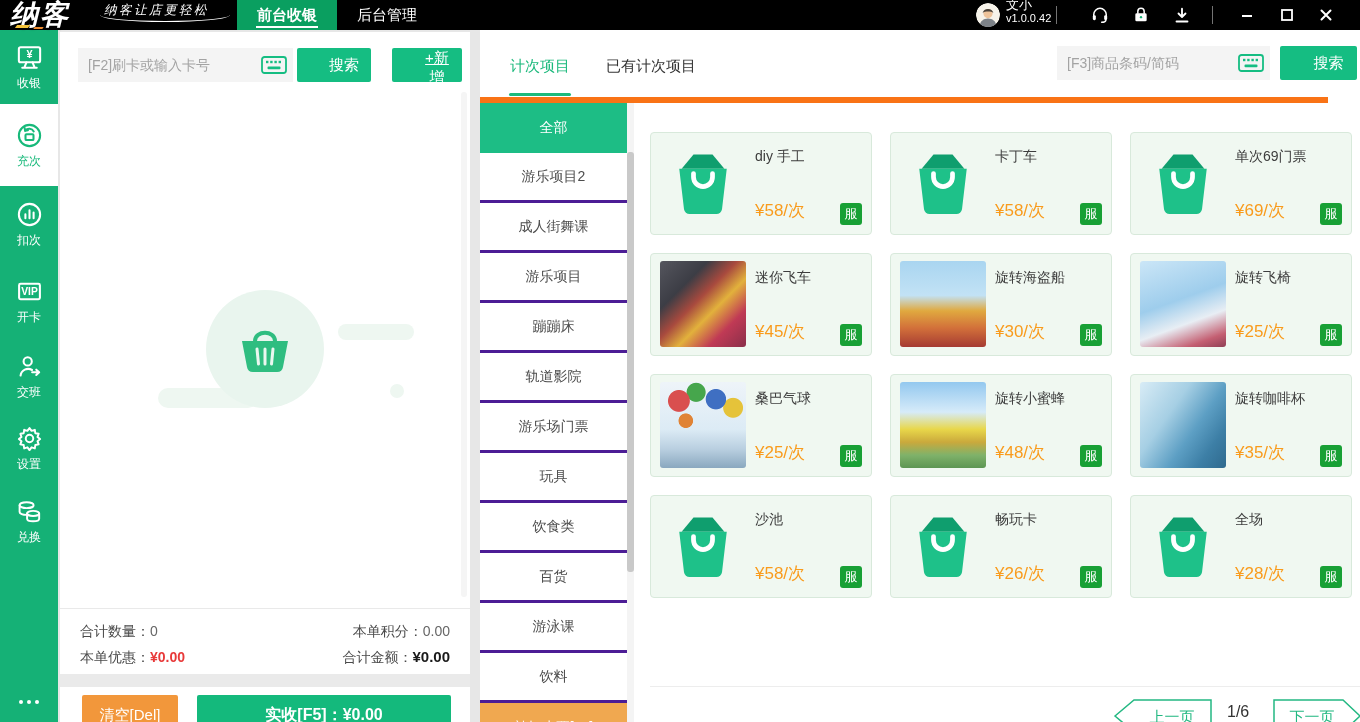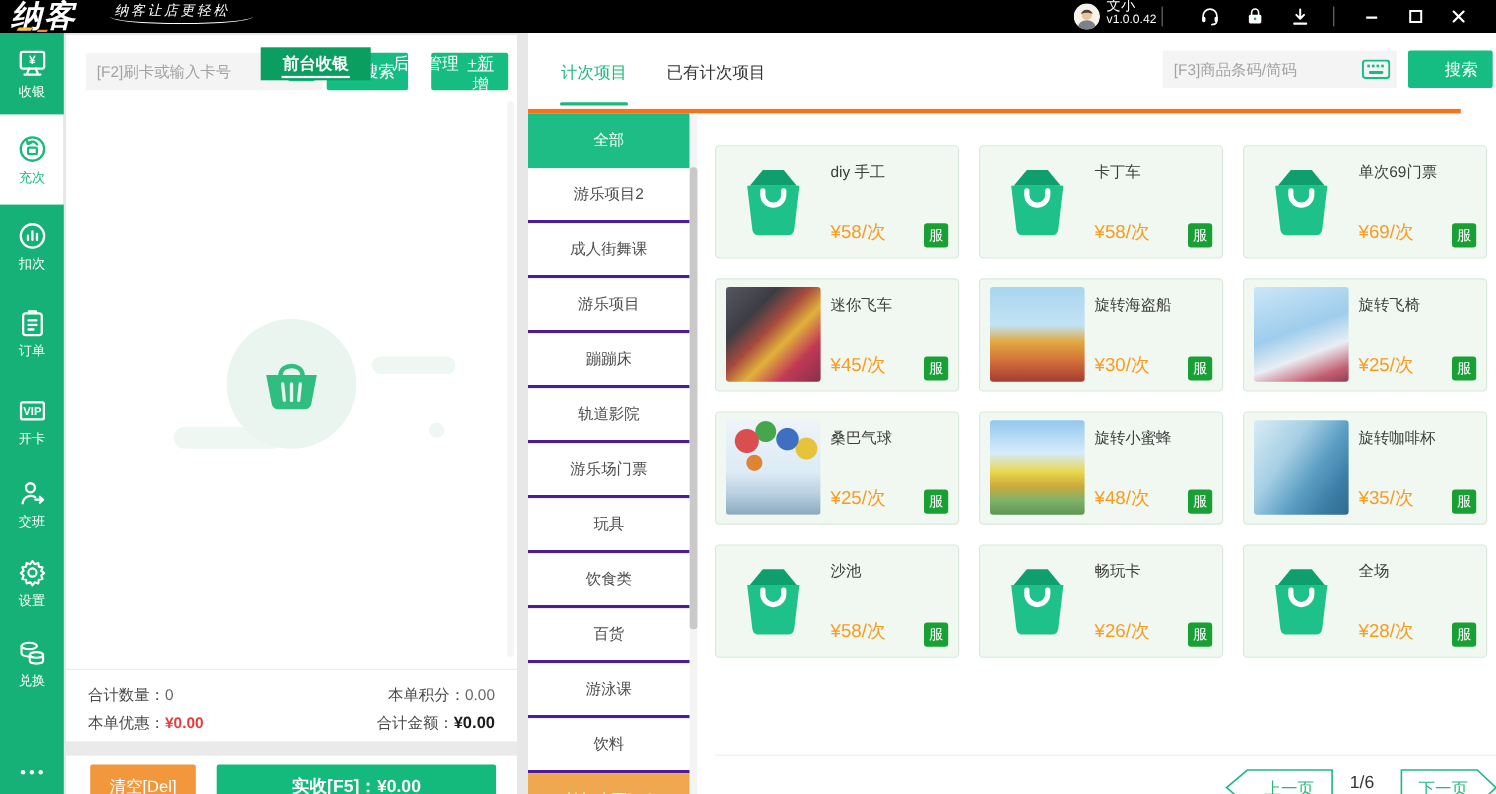--- a/index.html
+++ b/index.html
@@ -6,21 +6,21 @@
   body{font-family:"Liberation Sans","DejaVu Sans",sans-serif;}
   .app{position:relative;width:1360px;height:722px;background:#e7e7e7;overflow:hidden;}
 
   
   .topbar{position:absolute;left:0;top:0;width:1360px;height:30px;background:#000000;z-index:10;}
   .logo{position:absolute;left:10px;top:-4px;font-size:28px;font-style:italic;font-weight:bold;color:#fff;letter-spacing:2px;text-shadow:1px 2px 2px rgba(0,0,0,.18);}
   .logo-tick{position:absolute;left:16px;top:25px;width:13px;height:3px;background:#f6c43c;transform:skewX(-35deg);}
   .logo-tick2{position:absolute;left:34px;top:27px;width:9px;height:2px;background:#f08c2e;transform:skewX(-35deg);}
   .slogan{position:absolute;left:104px;top:2px;color:#fff;font-size:12.5px;font-style:italic;letter-spacing:2.5px;white-space:nowrap;}
   .slogan-line{position:absolute;left:100px;top:8px;width:130px;height:13px;border-bottom:1.5px solid #fff;border-radius:50%;}
-  .nav-tabs{position:absolute;left:237px;top:0;height:28px;display:flex;margin-top:43px;}
+  .nav-tabs{position:absolute;left:237px;top:0;height:28px;display:flex;}
   .nav-tab{width:100px;height:30px;display:flex;align-items:center;justify-content:center;color:#fff;font-size:15px;position:relative;cursor:pointer;}
   .nav-tab.active{background:#0a9f60;font-weight:bold;}
   .nav-tab.active::after{content:'';position:absolute;bottom:2px;left:50%;transform:translateX(-50%);width:62px;height:2px;background:#fff;}
   .avatar{position:absolute;left:976px;top:3px;width:24px;height:24px;border-radius:50%;overflow:hidden;cursor:pointer;}
   .user-name{position:absolute;left:1006px;top:-4px;color:#fff;font-size:13px;}
   .user-ver{position:absolute;left:1006px;top:12px;color:#fff;font-size:11px;}
   .tb-div{position:absolute;top:6px;width:1px;height:18px;background:rgba(255,255,255,.45);}
   .tb-ic{position:absolute;top:5px;width:20px;height:20px;cursor:pointer;}
   .winbtn{position:absolute;top:0;width:34px;height:30px;display:flex;align-items:center;justify-content:center;cursor:pointer;}
 
@@ -55,21 +55,21 @@
   .stat-row{display:flex;justify-content:space-between;font-size:14px;color:#4a4a4a;height:26px;line-height:20px;}
   .v{color:#666;}
   .v-red{color:#e83a3a;font-weight:bold;}
   .v-bold{color:#1a1a1a;font-weight:bold;font-size:15px;}
   .band{position:absolute;left:0;top:642px;width:410px;height:13px;background:#eaeaea;}
   .btn-clear{position:absolute;left:22px;top:663px;width:96px;height:40px;background:#f2973b;color:#fff;font-size:15px;border:none;border-radius:2px;cursor:pointer;font-family:inherit;}
   .btn-pay{position:absolute;left:137px;top:663px;width:254px;height:40px;background:#14b97c;color:#fff;font-size:16px;font-weight:bold;border:none;border-radius:2px;cursor:pointer;font-family:inherit;}
 
   
   .main{position:absolute;left:480px;top:30px;width:880px;height:692px;background:#fff;overflow:hidden;}
-  .main-header{position:absolute;left:0;top:0;width:848px;height:73px;border-bottom:4px solid #f97316;box-sizing:border-box;}
+  .main-header{position:absolute;left:0;top:0;width:848px;height:73px;border-bottom:6px solid #f97316;box-sizing:border-box;}
   .cat-tabs{position:absolute;left:30px;top:0;height:73px;display:flex;gap:36px;}
   .cat-tab{display:flex;align-items:center;font-size:15px;color:#333;position:relative;cursor:pointer;}
   .cat-tab.active{color:#1cb97c;}
   .cat-tab.active::after{content:'';position:absolute;bottom:7px;left:50%;transform:translateX(-50%);width:62px;height:3px;background:#1cb97c;border-radius:2px;}
   .barcode-wrap{position:absolute;left:577px;top:16px;width:213px;}
   .btn-search2{position:absolute;left:800px;top:16px;width:77px;height:34px;}
   .cat-col{position:absolute;left:0;top:73px;width:154px;bottom:0;}
   .cat-list{position:absolute;left:0;top:0;width:147px;}
   .cat-item{height:50px;display:flex;align-items:center;justify-content:center;font-size:14px;color:#4d4d4d;border-bottom:3px solid #4c1d95;cursor:pointer;box-sizing:border-box;background:#fff;}
   .cat-item.active{background:#1dbd85;color:#fff;border-bottom:none;}
@@ -187,28 +187,20 @@
       </svg>
       <div class="si-label">充次</div>
     </div>
     <div class="side-item h3">
       <svg viewBox="0 0 24 24" fill="none" stroke="currentColor" stroke-width="1.7" stroke-linecap="round" stroke-linejoin="round">
         <circle cx="12" cy="12" r="8.8"></circle>
         <path d="M8.6 15 v-3.2 M12 15 V8.6 M15.4 15 v-4.6"></path>
       </svg>
       <div class="si-label">扣次</div>
     </div>
-    <div class="side-item h4">
-      <svg viewBox="0 0 24 24" fill="none" stroke="currentColor" stroke-width="1.7" stroke-linecap="round" stroke-linejoin="round">
-        <rect x="5" y="4.8" width="14" height="16.4" rx="2"></rect>
-        <path d="M9.3 4.8 V3.4 h5.4 v1.4"></path>
-        <path d="M9 10.2 h6 M9 13.6 h6 M9 17 h3.8"></path>
-      </svg>
-      <div class="si-label">订单</div>
-    </div>
     <div class="side-item h5">
       <svg viewBox="0 0 24 24" fill="none" stroke="currentColor" stroke-width="1.7" stroke-linejoin="round">
         <rect x="3.4" y="5.6" width="17.2" height="12.8" rx="1.2"></rect>
         <text x="12" y="14.8" text-anchor="middle" font-size="8.5" font-weight="bold" fill="currentColor" stroke="none">VIP</text>
       </svg>
       <div class="si-label">开卡</div>
     </div>
     <div class="side-item h6">
       <svg viewBox="0 0 24 24" fill="none" stroke="currentColor" stroke-width="1.7" stroke-linecap="round" stroke-linejoin="round">
         <circle cx="10.5" cy="7.8" r="3.4"></circle>

